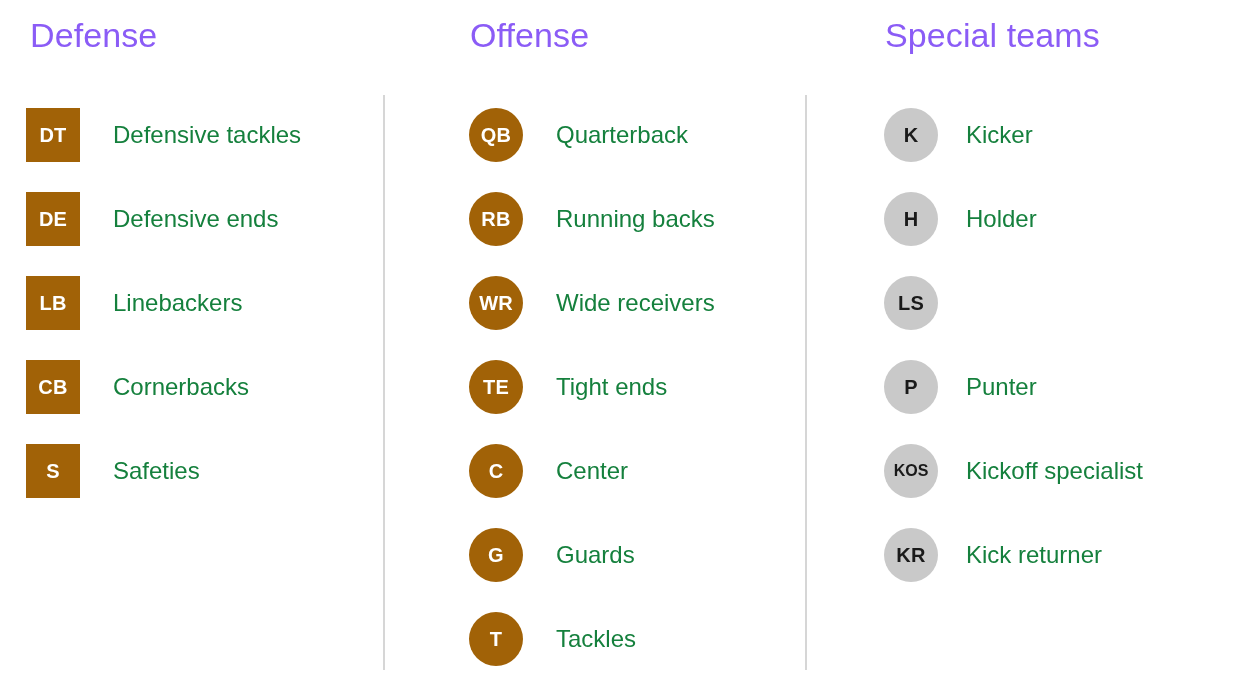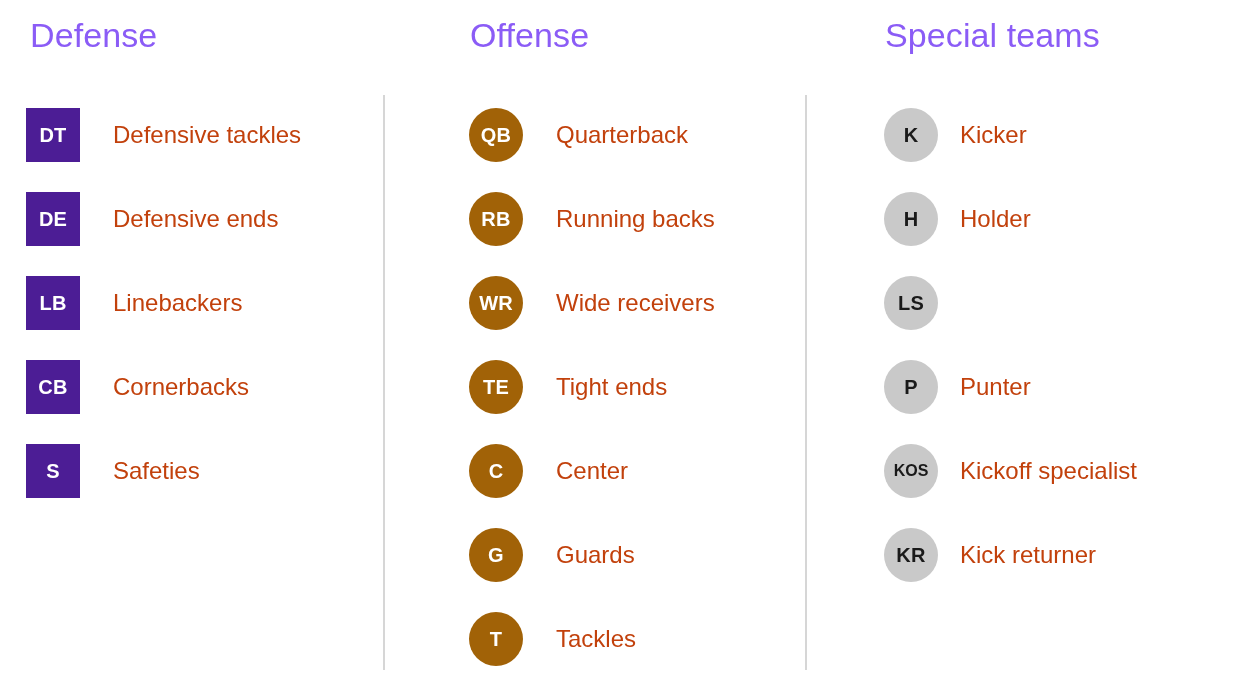--- a/index.html
+++ b/index.html
@@ -76,21 +76,21 @@
     justify-content: center;
     box-sizing: border-box;
     font-weight: bold;
     letter-spacing: 0.2px;
     line-height: 1;
     user-select: none;
   }
 
   
   .badge-square {
-    background: #4c1d95;
+    background: #a16207;
     color: #ffffff;
     border-radius: 0;
     font-size: 20px;
   }
   
   .badge-circle-red {
     background: #a16207;
     color: #ffffff;
     border-radius: 50%;
     font-size: 20px;
@@ -102,25 +102,25 @@
     border-radius: 50%;
     font-size: 20px;
   }
   
   .badge.abbr-3 { font-size: 16px; letter-spacing: 0px; }
 
   .legend-label {
     margin-left: 33px;
     font-size: 24px;
     font-weight: 400;
-    color: #c2410c;
+    color: #15803d;
     white-space: nowrap;
     line-height: 1;
   }
-  .col-special-teams .legend-label { margin-left: 22px; }
+  .col-special-teams .legend-label { margin-left: 28px; }
 
   
   .divider {
     position: absolute;
     top: 95px;
     width: 2px;
     height: 575px;
     background: #d6d6d6;
   }
   .divider-1 { left: 383px; }

